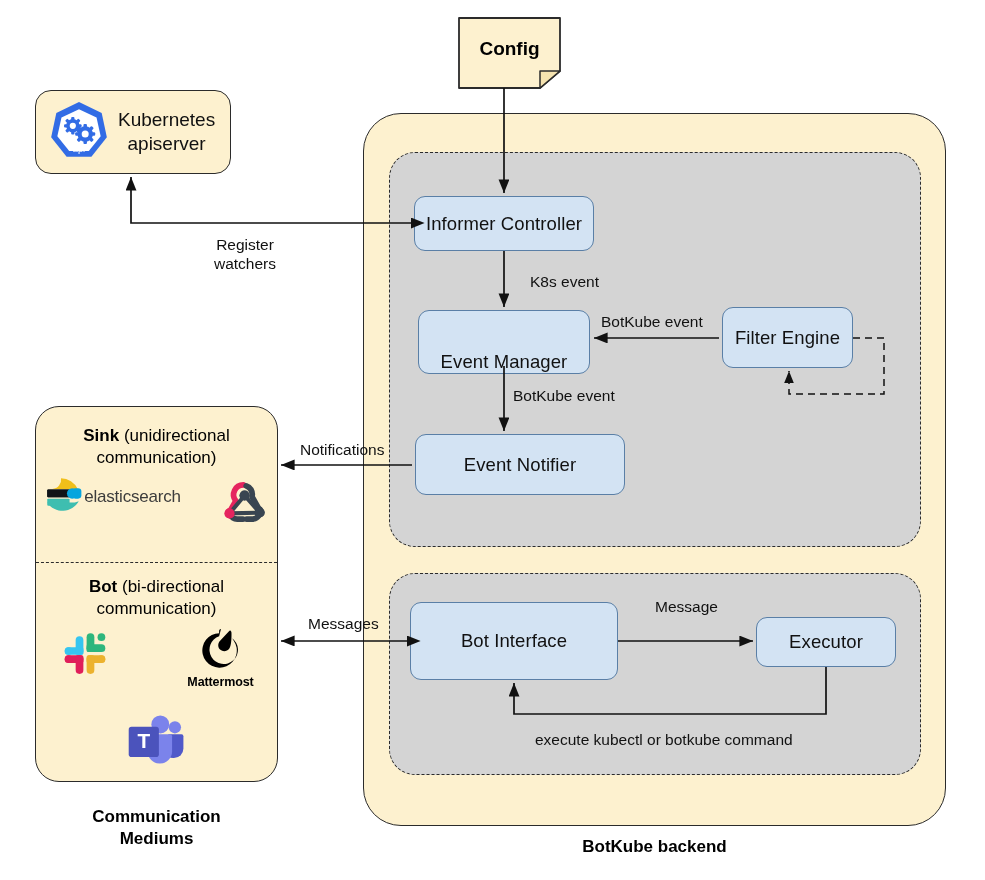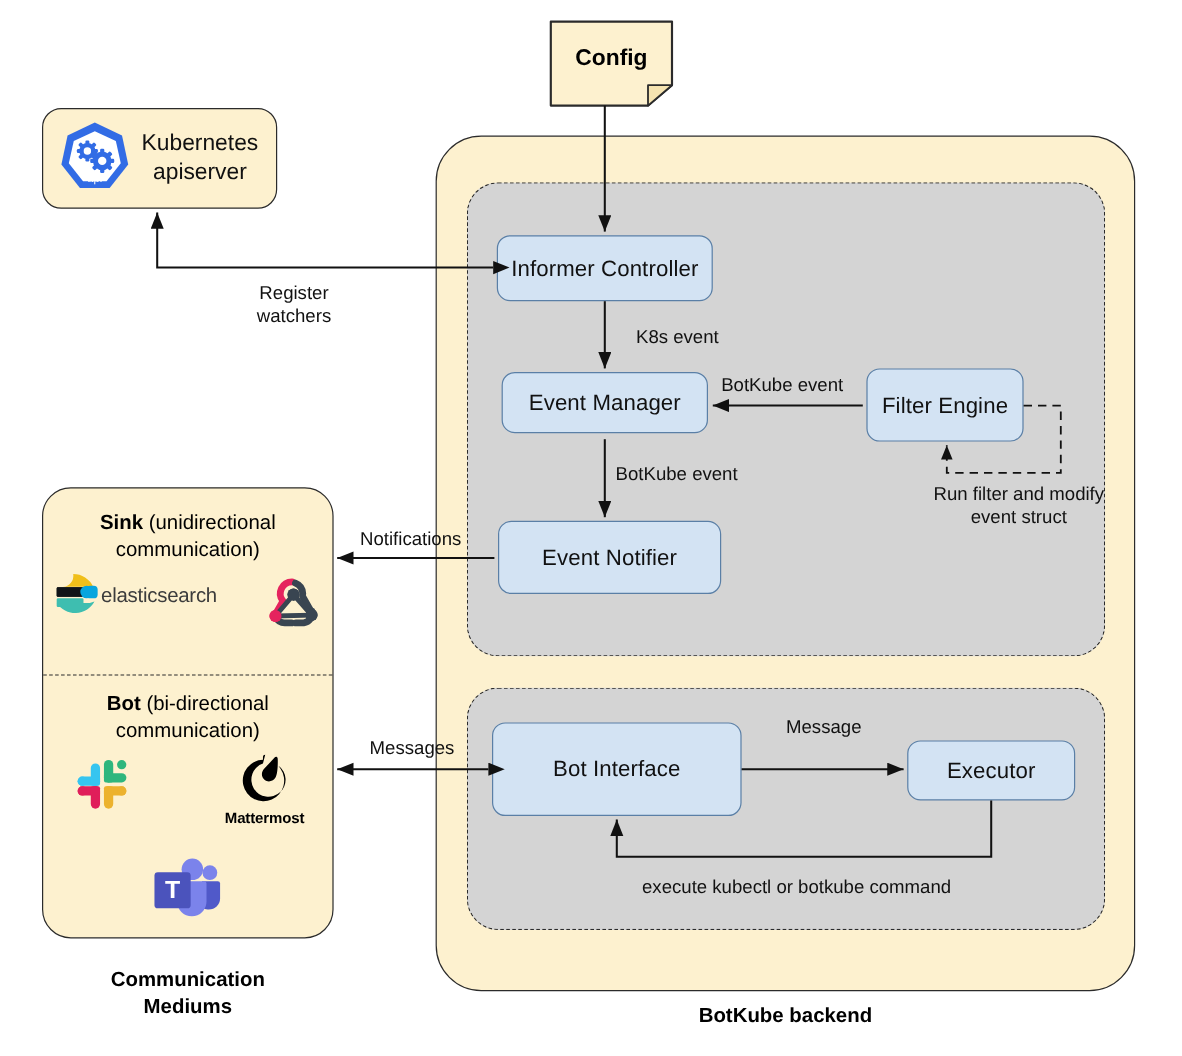--- a/index.html
+++ b/index.html
@@ -275,29 +275,29 @@
     <div class="k8s-label">
       <span>Kubernetes</span><br>
       <span>apiserver</span>
     </div>
   </div>
 
   <div class="node proc" style="left:414px; top:196px; width:180px; height:55px;">
     <span>Informer Controller</span>
   </div>
 
-  <div class="node proc" style="left:418px; top:310px; width:172px; height:51px;">
+  <div class="node proc" style="left:418px; top:310px; width:172px; height:64px;align-items:flex-end;">
     <span>Event Manager</span>
   </div>
 
   <div class="node proc" style="left:722px; top:307px; width:131px; height:61px;">
     <span>Filter Engine</span>
   </div>
 
-  <div class="node proc" style="left:415px; top:434px; width:186px; height:61px;">
+  <div class="node proc" style="left:415px; top:434px; width:210px; height:61px;">
     <span>Event Notifier</span>
   </div>
 
   <div class="node proc" style="left:410px; top:602px; width:208px; height:78px;">
     <span>Bot Interface</span>
   </div>
 
   <div class="node proc" style="left:756px; top:617px; width:140px; height:50px;">
     <span>Executor</span>
   </div>
@@ -343,24 +343,20 @@
   </div>
 
   <div class="edge-label" style="left:601px; top:312px;">
     <span>BotKube event</span>
   </div>
 
   <div class="edge-label" style="left:513px; top:386px;">
     <span>BotKube event</span>
   </div>
 
-  <div class="edge-label" style="left:754px; top:403px; width:190px; text-align:center;">
-    <span>Run filter and modify</span><br>
-    <span>event struct</span>
-  </div>
 
   <div class="edge-label" style="left:300px; top:440px;">
     <span>Notifications</span>
   </div>
 
   <div class="edge-label" style="left:308px; top:614px;">
     <span>Messages</span>
   </div>
 
   <div class="edge-label" style="left:655px; top:597px;">

